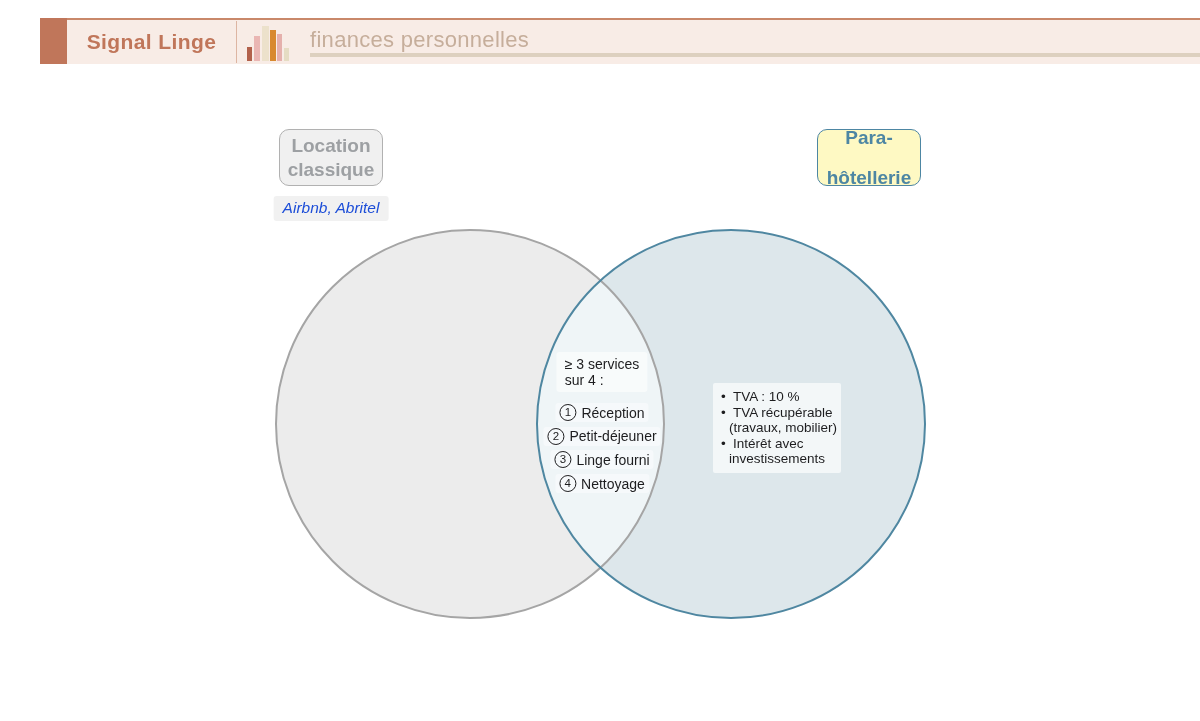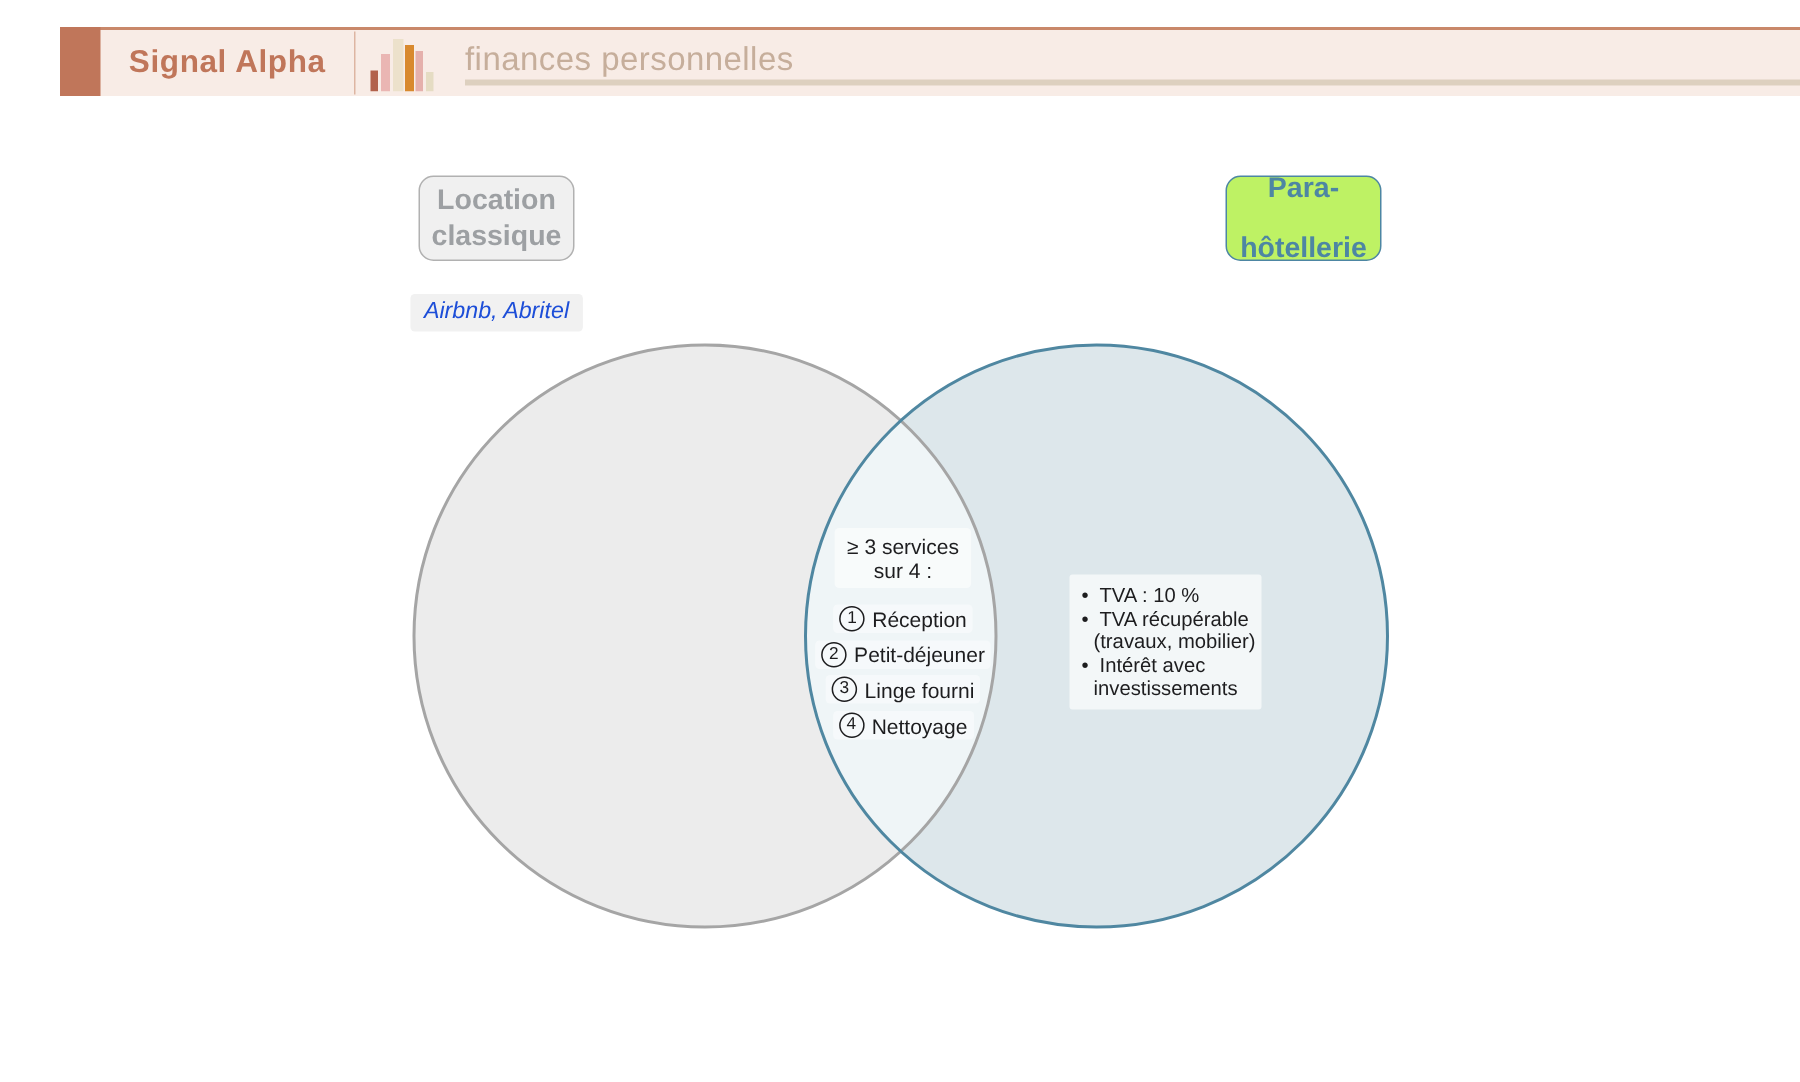--- a/index.html
+++ b/index.html
@@ -35,58 +35,58 @@
   .hdr-sep{position:absolute;left:196px;top:1px;bottom:1px;width:1px;background:var(--header-divider);}
   .hdr-logo{position:absolute;left:206px;top:3px;width:46px;height:38px;}
   .hdr-cat{position:absolute;left:270px;top:50%;transform:translateY(-58%);font-size:22px;
            color:var(--category-text);letter-spacing:.3px;white-space:nowrap;}
   .hdr-underline{position:absolute;left:270px;right:0;top:33px;height:4px;background:var(--category-underline);}
 
   
   .venn{position:absolute;left:0;top:0;width:1200px;height:721px;}
 
   
-  .title-box{position:absolute;top:117px;width:104px;height:57px;border-radius:10px;
+  .title-box{position:absolute;top:129px;width:104px;height:57px;border-radius:10px;
              display:flex;flex-direction:column;align-items:center;justify-content:center;
              font-size:19px;font-weight:bold;line-height:1.22;text-align:center;}
   .title-box.left{left:279px;border:1.5px solid #b1b1b1;background:#f0f0f0;color:var(--left-title-text);}
-  .title-box.right{left:817px;border:1.5px solid var(--right-title-text);background:#bef264;color:var(--right-title-text);gap:16px;}
+  .title-box.right{left:817px;border:1.5px solid var(--right-title-text);background:#fef9c3;color:var(--right-title-text);gap:16px;}
   .subtitle{position:absolute;top:196px;transform:translateX(-50%);background:var(--subtitle-bg);
             font-style:italic;font-size:15.5px;color:#1d4ed8;padding:3px 9px 4px;border-radius:3px;white-space:nowrap;}
   .subtitle.left{left:331px;}
   .subtitle.right{left:869px;}
 
   
   .bullets{position:absolute;font-size:13.5px;line-height:15.6px;border-radius:2px;padding:6px 8px;}
   .bullets.left{left:372px;top:390px;width:153px;background:var(--left-box-bg);}
   .bullets.right{left:713px;top:383px;width:128px;background:var(--right-box-bg);}
   .vline{display:flex;white-space:nowrap;}
   .vline.b::before{content:"•";width:12px;flex:0 0 12px;text-align:left;}
   .vline.cont{padding-left:8px;}
 
   
   .center-block{position:absolute;left:602px;top:352px;transform:translateX(-50%);
                 display:flex;flex-direction:column;align-items:center;}
   .center-heading{background:rgba(255,255,255,.55);border-radius:3px;padding:4px 8px;
-                  font-size:14px;line-height:16px;text-align:center;white-space:nowrap;}
+                  font-size:14px;line-height:16px;white-space:nowrap;}
   .center-items{margin-top:9px;display:flex;flex-direction:column;align-items:center;}
   .center-item{display:flex;align-items:center;gap:5px;margin:2.3px 0;padding:1px 4px;
                background:rgba(255,255,255,.45);border-radius:3px;white-space:nowrap;font-size:14px;}
   .numcircle{width:17px;height:17px;flex:0 0 17px;border:1.7px solid var(--text);border-radius:50%;
              display:flex;align-items:center;justify-content:center;font-size:11.5px;line-height:1;}
 </style>
 </head>
 <body>
 
 <div class="canvas">
 
   <div class="hdr-topline"></div>
   <div class="hdr-band">
     <div class="hdr-square"></div>
-    <div class="hdr-title">Signal Alpha</div>
+    <div class="hdr-title">Signal Linge</div>
     <div class="hdr-sep"></div>
     <svg class="hdr-logo" viewBox="0 0 46 38" aria-hidden="true">
       <rect x="1" y="24" width="5" height="14" fill="#b2614b"></rect>
       <rect x="8" y="13" width="6" height="25" fill="#eab6b3"></rect>
       <rect x="16" y="3" width="7" height="35" fill="#ece1cb"></rect>
       <rect x="24" y="7" width="6" height="31" fill="#d8892e"></rect>
       <rect x="31" y="11" width="5" height="27" fill="#e5b0ac"></rect>
       <rect x="38" y="25" width="5" height="13" fill="#e5dcc3"></rect>
     </svg>
     <span class="hdr-cat">finances personnelles</span>

